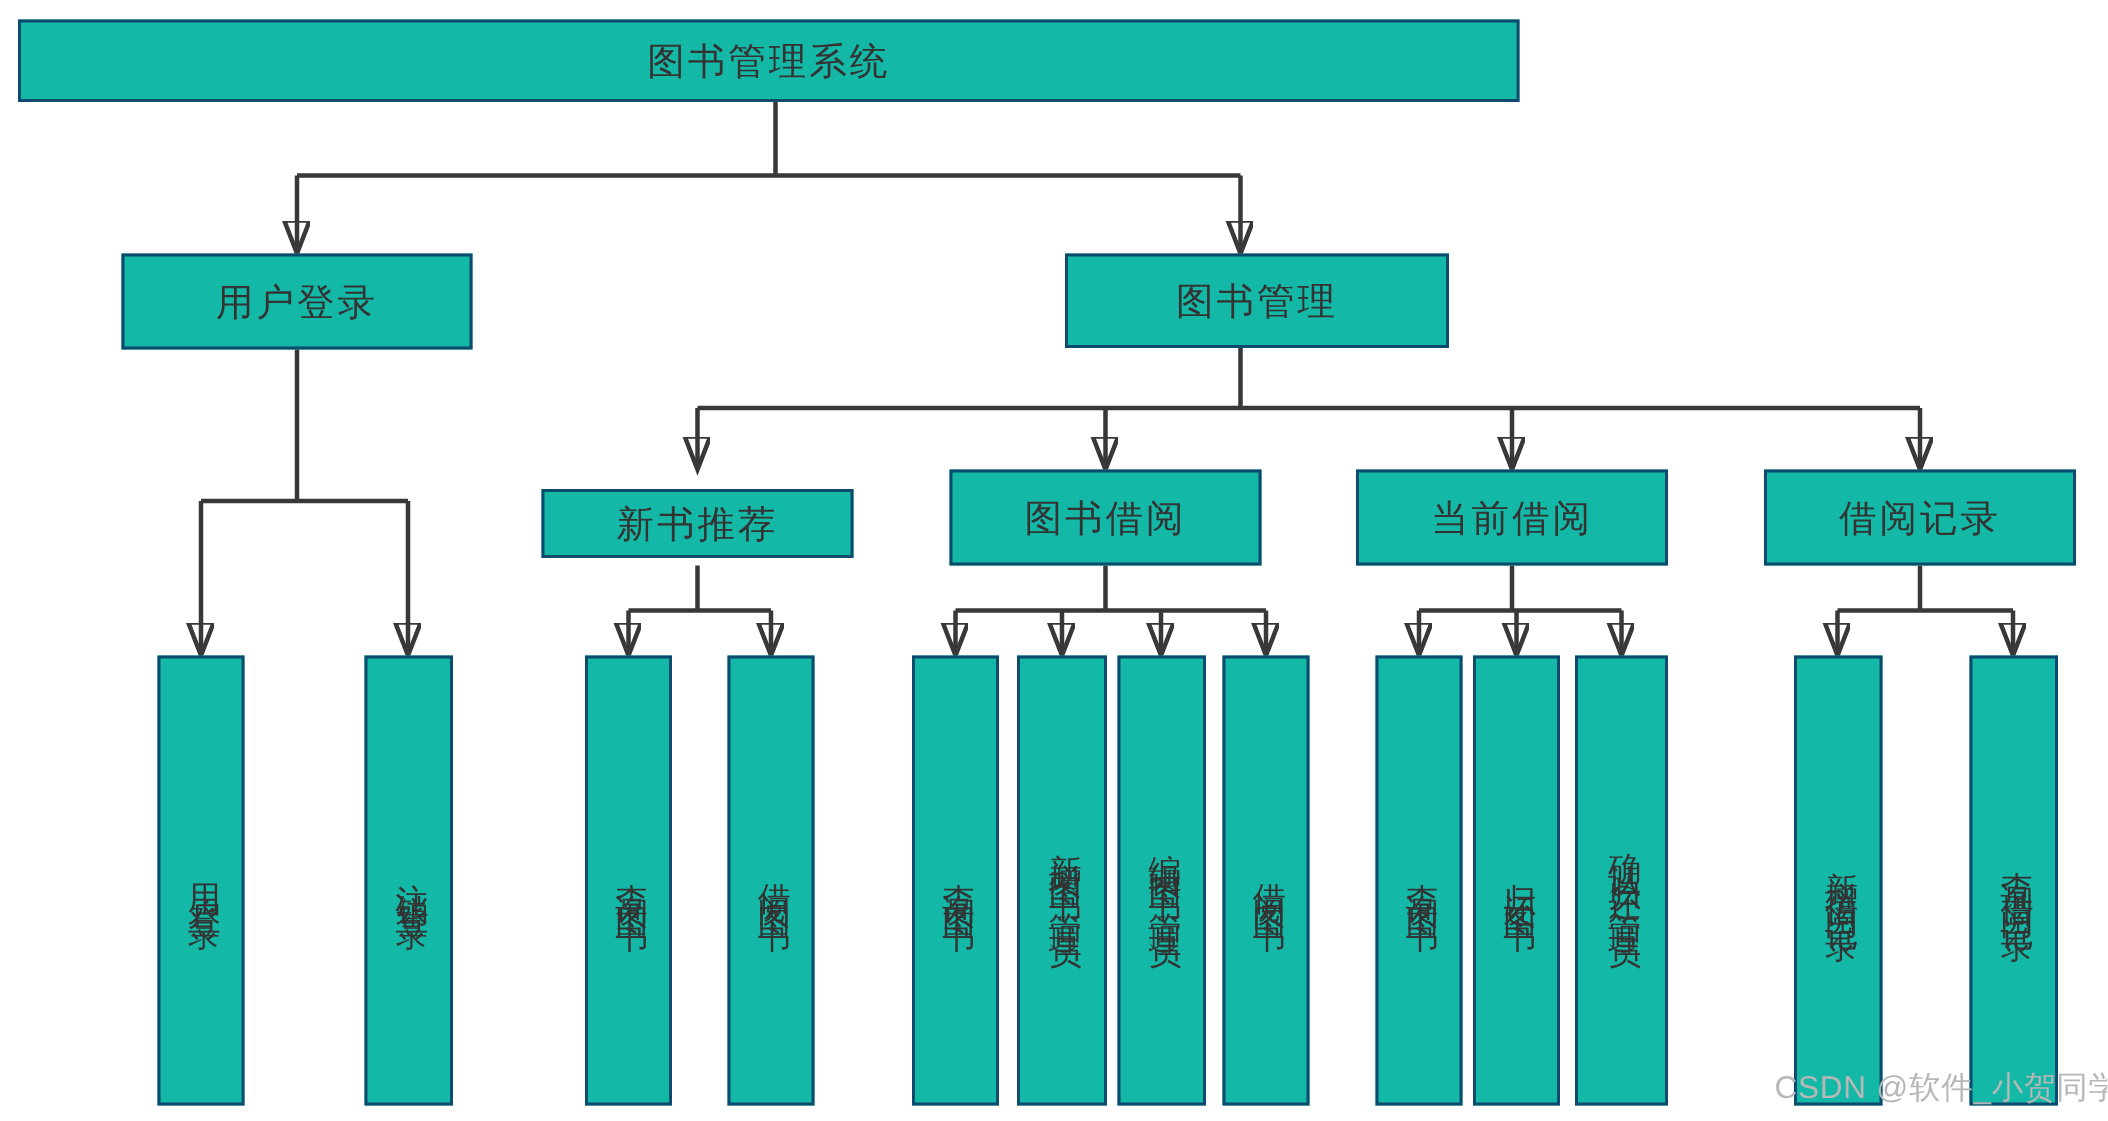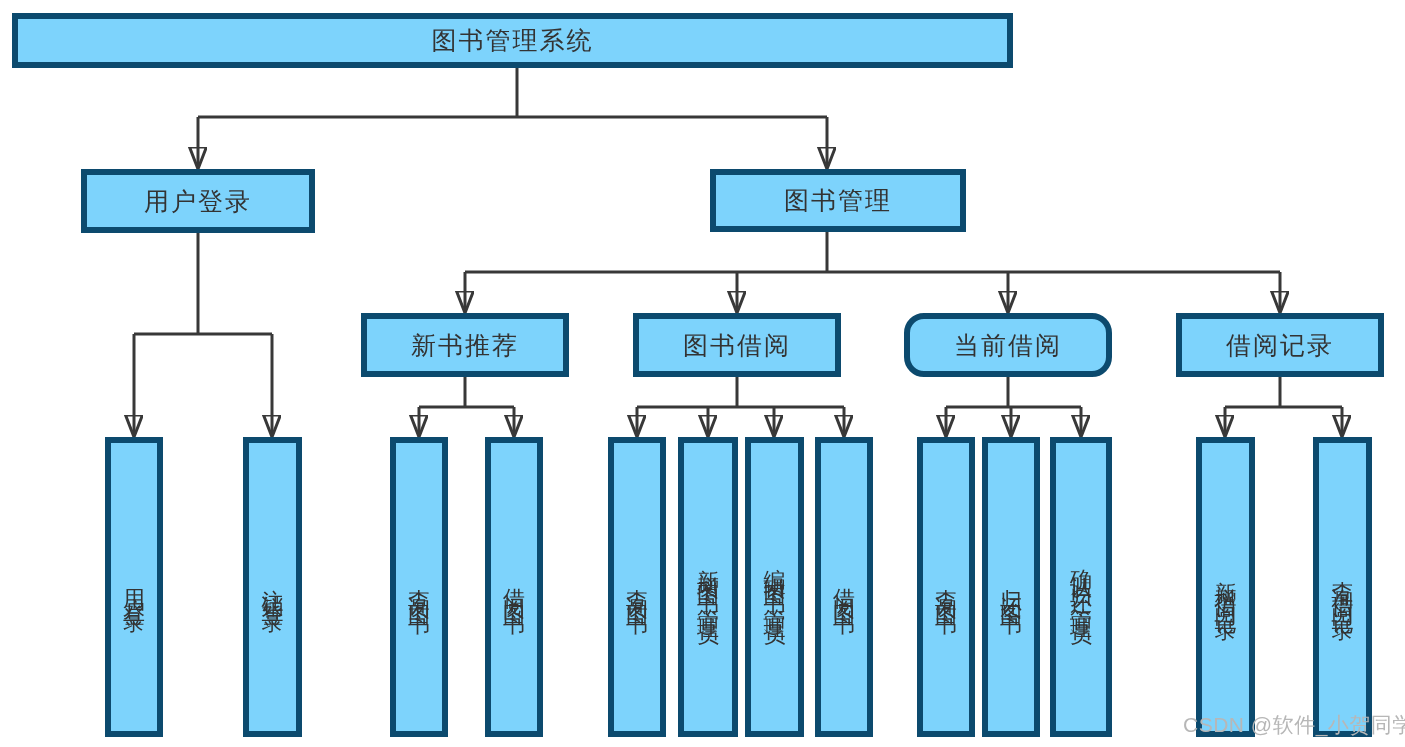--- a/index.html
+++ b/index.html
@@ -25,27 +25,28 @@
   }
   .connectors path,
   .connectors line {
     stroke: #383838;
     stroke-width: 3;
     fill: none;
   }
   .box {
     position: absolute;
     box-sizing: border-box;
-    background: #7dd3fc;
-    border: 6px solid #0c4a6e;
+    background: #14b8a6;
+    border: 2px solid #0c4a6e;
     display: flex;
     align-items: center;
     justify-content: center;
     color: #333333;
     z-index: 2;
+    font-family: Liberation Mono, monospace;
   }
   .h-box {
     font-size: 25px;
     letter-spacing: 2px;
     white-space: nowrap;
   }
   .v-box {
     writing-mode: vertical-rl;
     text-orientation: mixed;
     font-size: 22px;
@@ -121,23 +122,23 @@
       <line x1="1225" y1="407" x2="1225" y2="435" marker-end="url(#ah)"></line>
       <line x1="1342" y1="407" x2="1342" y2="435" marker-end="url(#ah)"></line>
     </g>
   </svg>
 
   <div class="box h-box" style="left:12px; top:13px; width:1001px; height:55px;">图书管理系统</div>
 
   <div class="box h-box" style="left:81px; top:169px; width:234px; height:64px;">用户登录</div>
   <div class="box h-box" style="left:710px; top:169px; width:256px; height:63px;">图书管理</div>
 
-  <div class="box h-box" style="left:361px; top:313px; width:208px; height:64px;">新书推荐</div>
+  <div class="box h-box" style="left:361px; top:326px; width:208px; height:46px;">新书推荐</div>
   <div class="box h-box" style="left:633px; top:313px; width:208px; height:64px;">图书借阅</div>
-  <div class="box h-box" style="left:904px; top:313px; width:208px; height:64px;border-radius:20px;">当前借阅</div>
+  <div class="box h-box" style="left:904px; top:313px; width:208px; height:64px;">当前借阅</div>
   <div class="box h-box" style="left:1176px; top:313px; width:208px; height:64px;">借阅记录</div>
 
   <div class="box v-box" style="left:105px; top:437px; width:58px; height:300px;">用户登录</div>
   <div class="box v-box" style="left:243px; top:437px; width:59px; height:300px;">注销登录</div>
 
   <div class="box v-box" style="left:390px; top:437px; width:58px; height:300px;">查询图书</div>
   <div class="box v-box" style="left:485px; top:437px; width:58px; height:300px;">借阅图书</div>
 
   <div class="box v-box" style="left:608px; top:437px; width:58px; height:300px;">查询图书</div>
   <div class="box v-box" style="left:678px; top:437px; width:60px; height:300px;">新增图书（管理员）</div>

